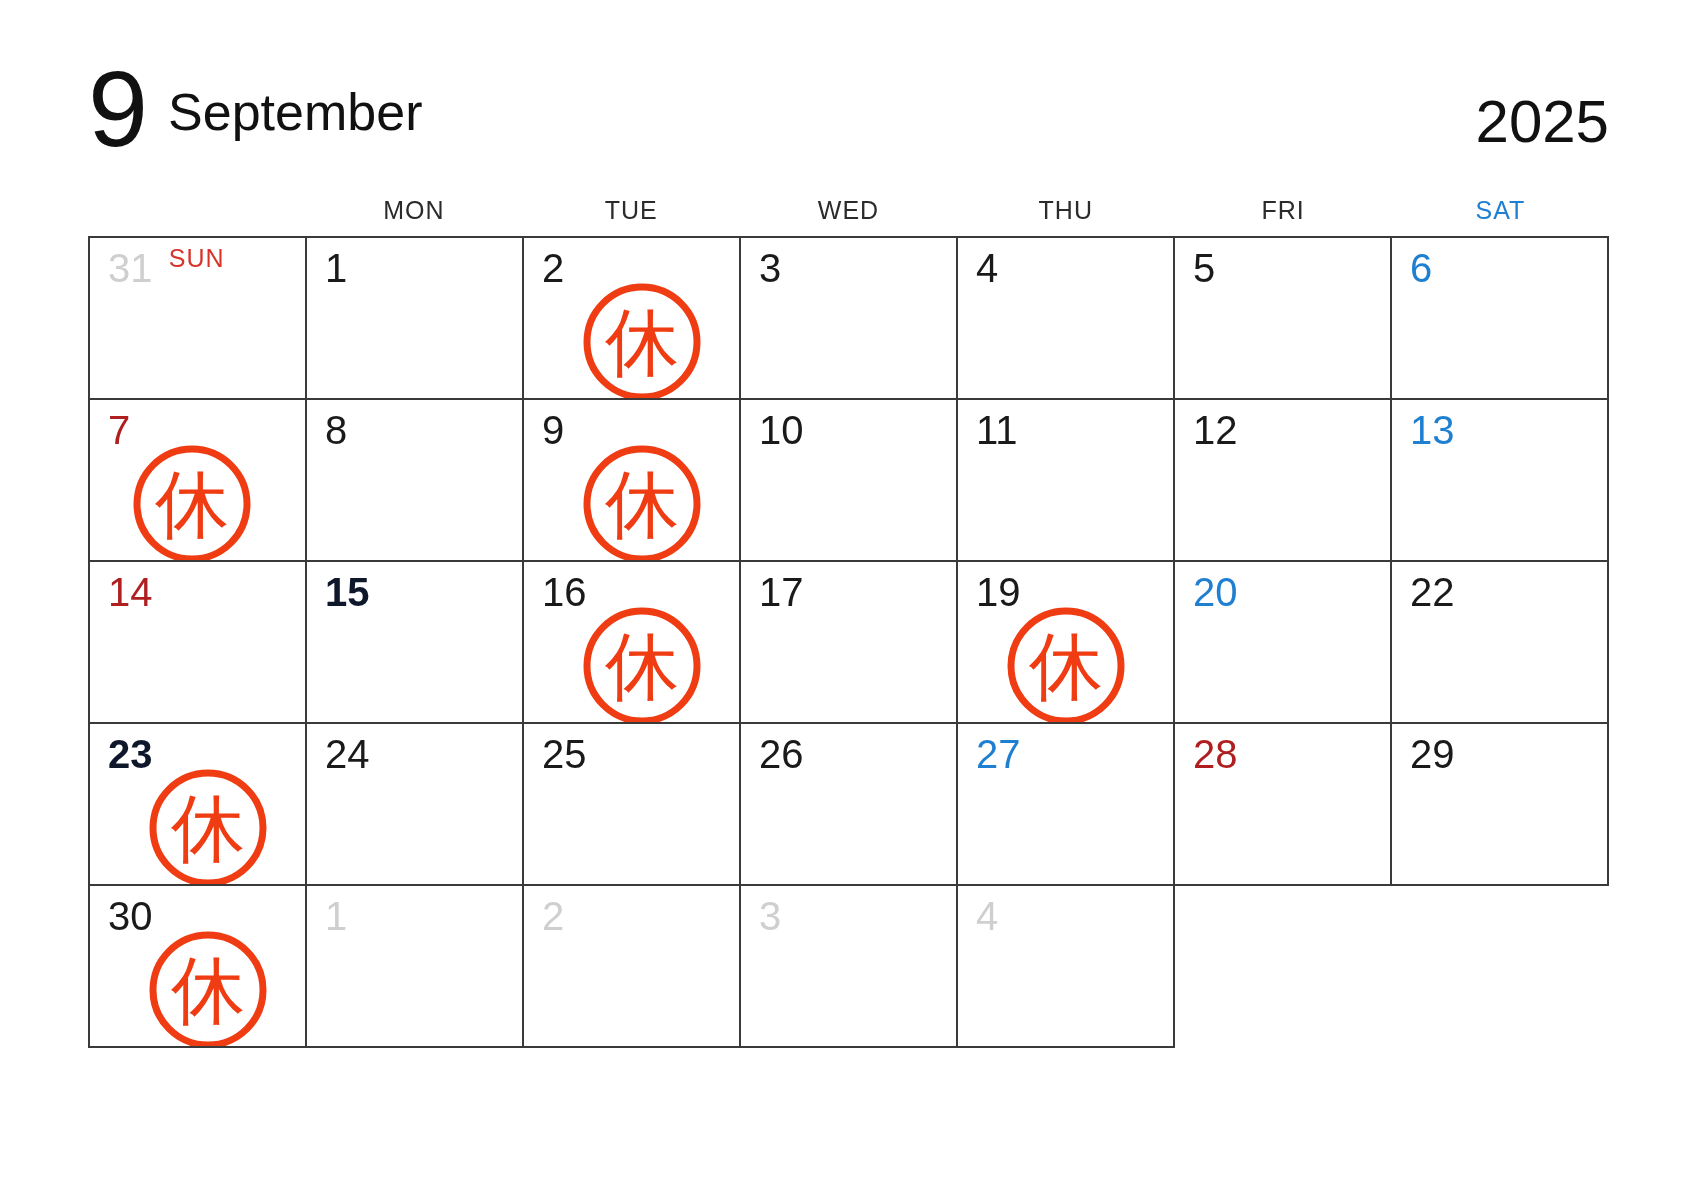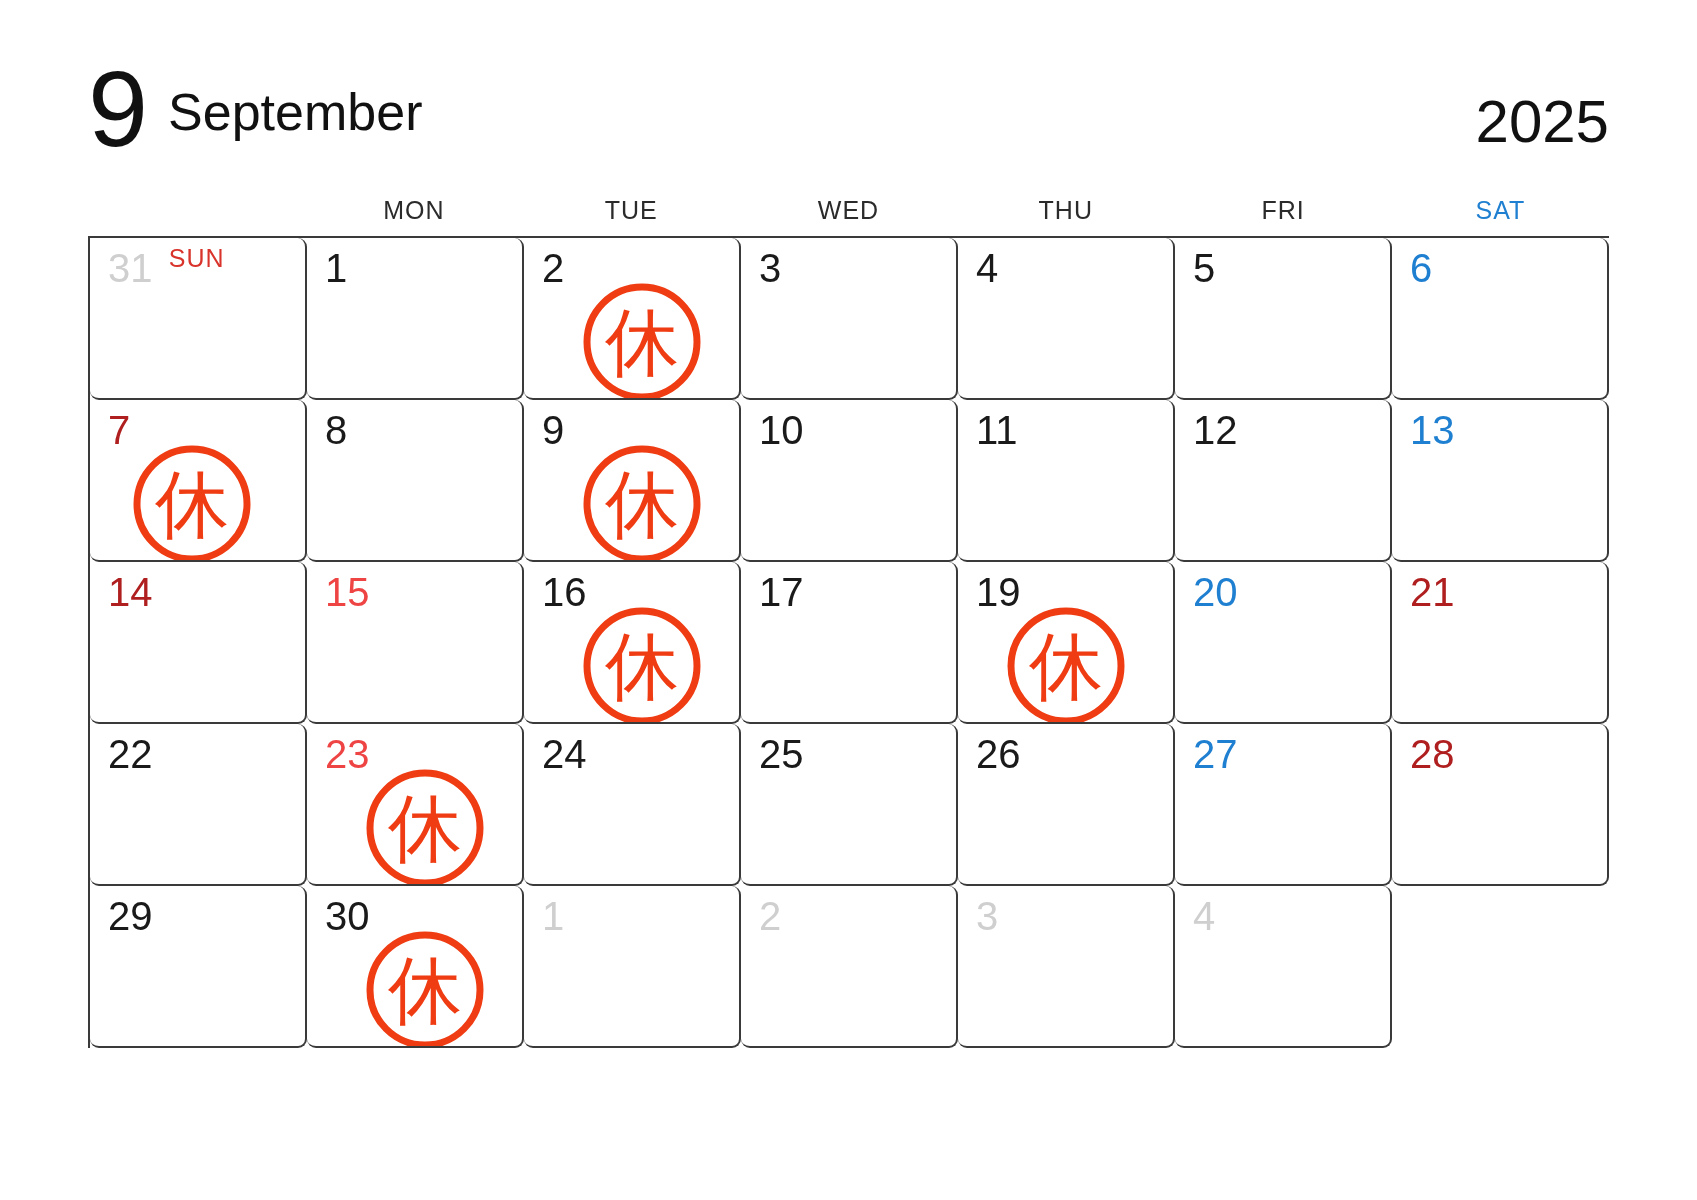--- a/index.html
+++ b/index.html
@@ -93,34 +93,33 @@
     display: grid;
     grid-template-columns: repeat(7, 1fr);
     grid-template-rows: repeat(5, 1fr);
   }
   .cell {
     position: relative;
     border-right: 2px solid #3a3a3a;
     border-bottom: 2px solid #3a3a3a;
     box-sizing: border-box;
     overflow: hidden;
-    border-radius: 9px;
   }
   .daynum {
     position: absolute;
     left: 18px;
     top: 10px;
     font-size: 40px;
     line-height: 1;
     color: #1a1a1a;
     font-weight: 400;
   }
   .cell.sun .daynum { color: #b01f1f; }
   .cell.sat .daynum { color: #1f7fd0; }
-  .cell.holiday .daynum { color: #ef4444; }
+  .cell.holiday .daynum { color: #0f172a; font-weight: bold; }
   .cell.out .daynum { color: #cfcfcf; }
 
   
   .stamp {
     position: absolute;
     left: 56px;
     top: 42px;
     width: 124px;
     height: 124px;
   }
@@ -251,23 +250,20 @@
         <div class="stamp">
           <svg viewBox="0 0 124 124" xmlns="http://www.w3.org/2000/svg">
             <circle cx="62" cy="62" r="55" fill="none" stroke="#f03c12" stroke-width="7"></circle>
           </svg>
           <div class="stamp-char">休</div>
         </div>
       </div>
       <div class="cell sat">
         <div class="daynum">20</div>
       </div>
-      <div class="cell sun">
-        <div class="daynum">21</div>
-      </div>
       <div class="cell mon">
         <div class="daynum">22</div>
       </div>
       <div class="cell tue holiday">
         <div class="daynum">23</div>
         <div class="stamp">
           <svg viewBox="0 0 124 124" xmlns="http://www.w3.org/2000/svg">
             <circle cx="62" cy="62" r="55" fill="none" stroke="#f03c12" stroke-width="7"></circle>
           </svg>
           <div class="stamp-char">休</div>

